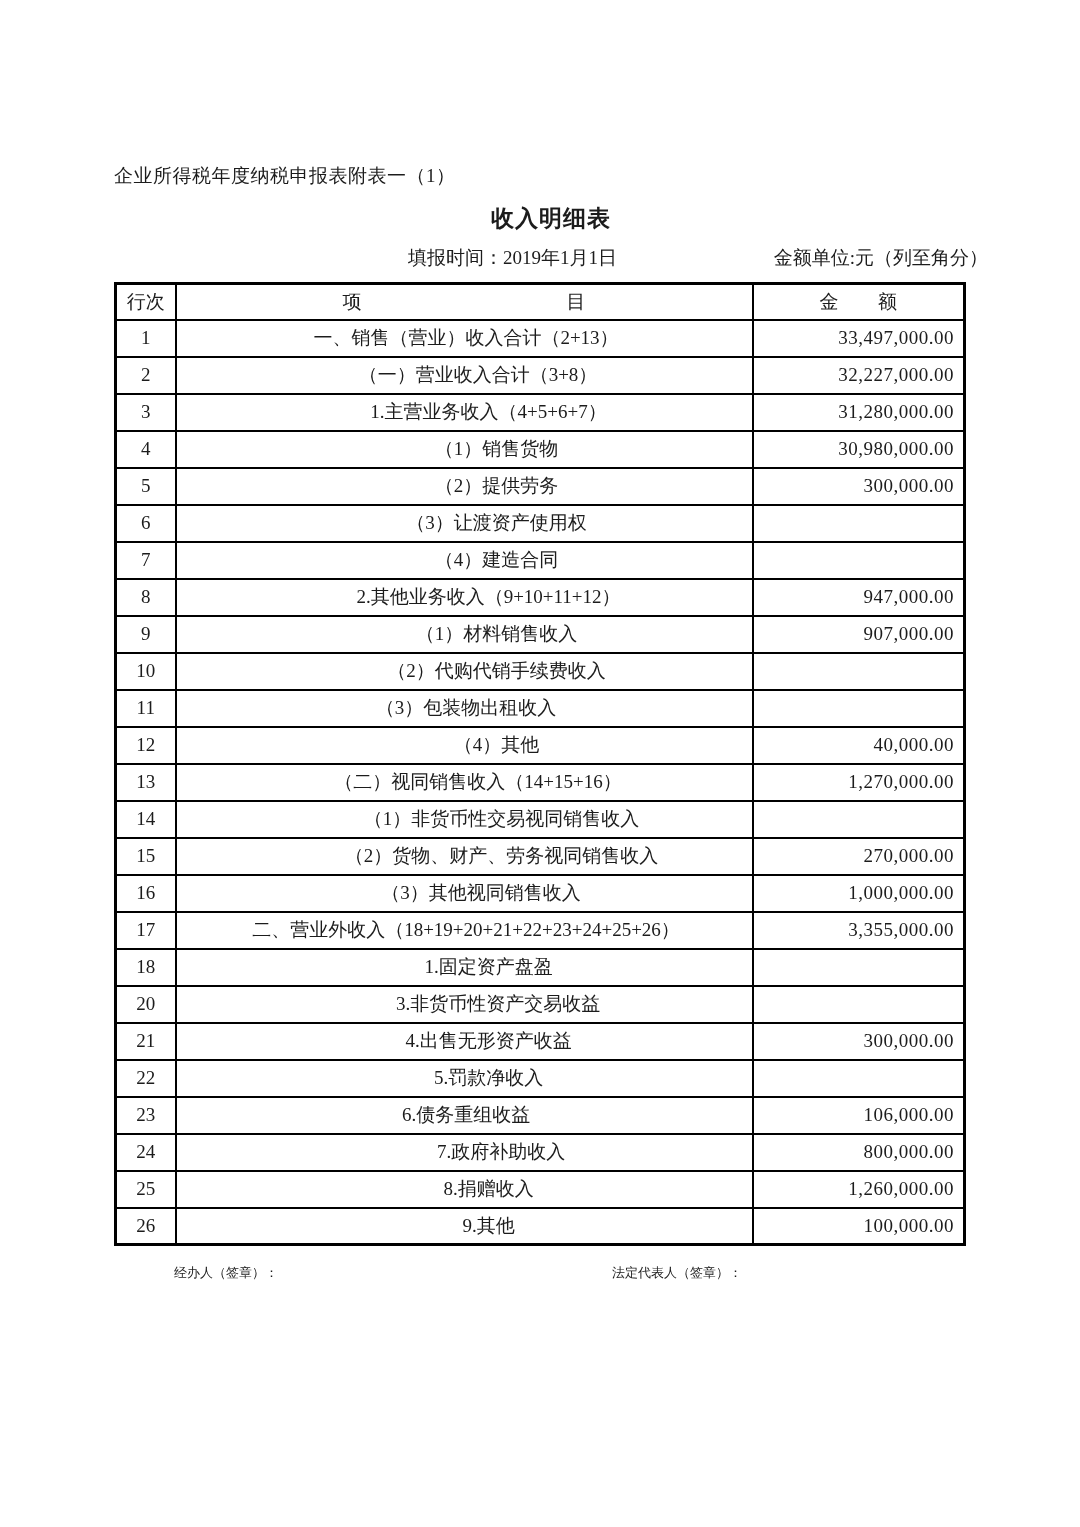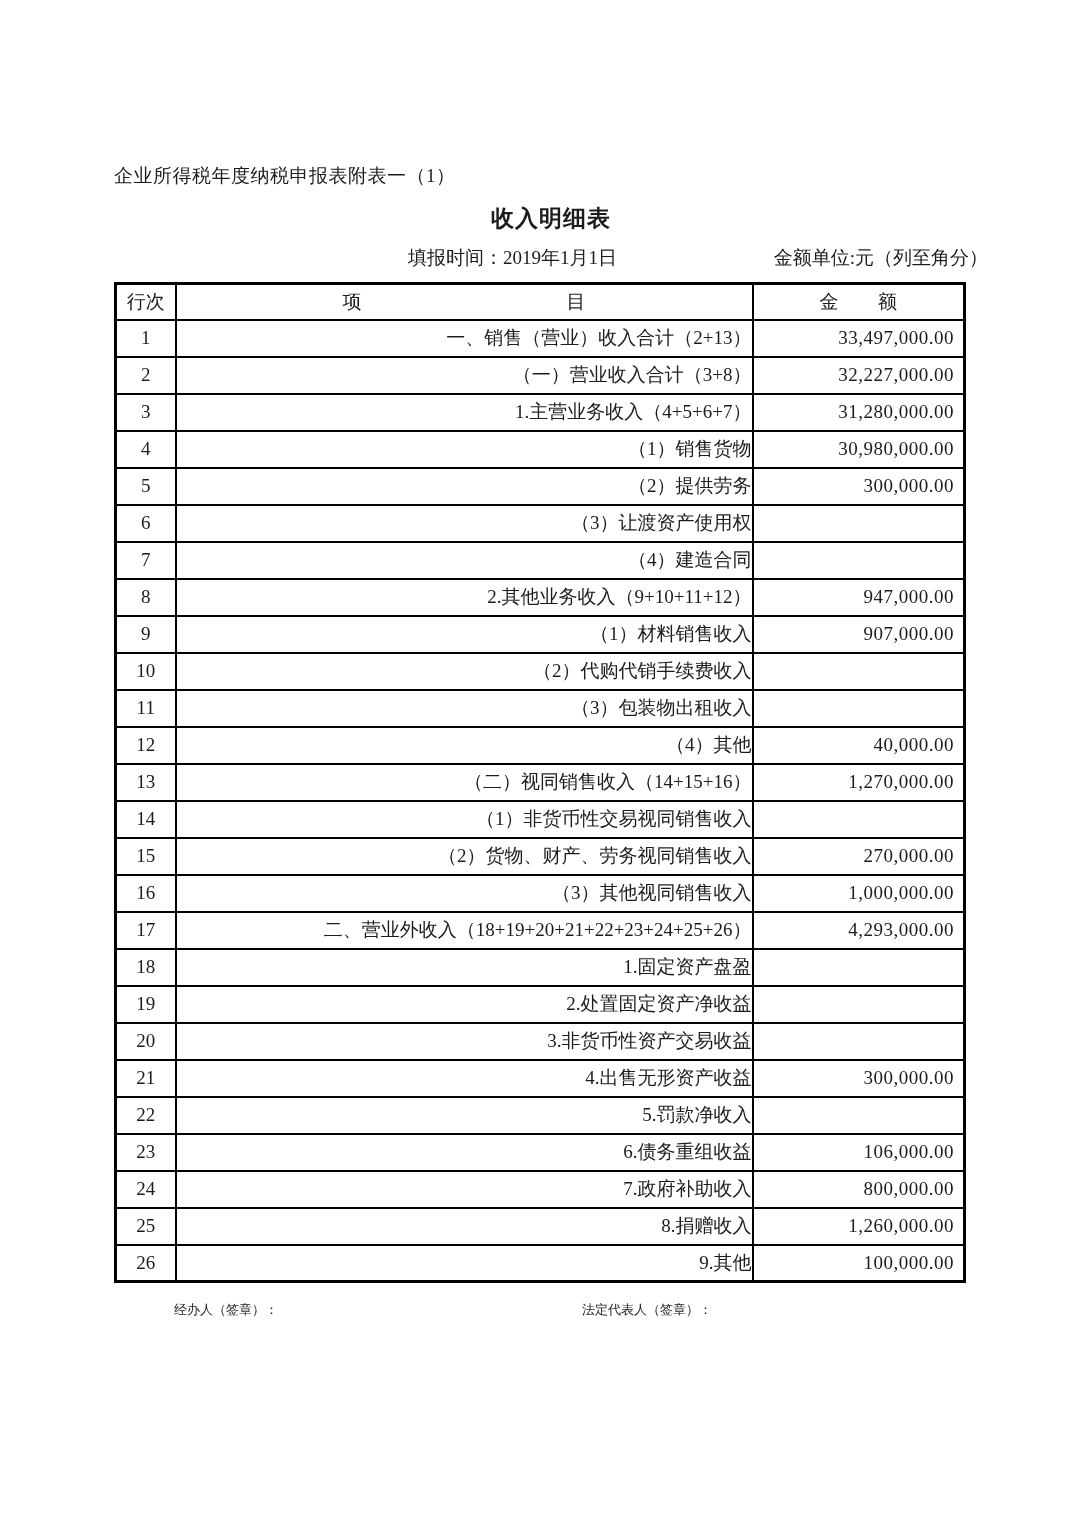--- a/index.html
+++ b/index.html
@@ -55,42 +55,42 @@
     line-height: 1.15;
     overflow: hidden;
     white-space: nowrap;
   }
   table.income th { height: 36px; }
   table.income td { height: 37px; }
   .col-no     { width: 60px;  }
   .col-item   { width: 577px; }
   .col-amount { width: 212px; }
   td.cell-no { text-align: center; }
-  td.cell-item { text-align: right; padding-left: 4px; }
+  td.cell-item { text-align: center; padding-left: 4px; }
   td.cell-amount {
     text-align: right;
     padding-right: 9px;
     letter-spacing: 0.5px;
   }
   .spread {
     display: block;
     text-align: justify;
     text-align-last: justify;
   }
   .spread-item   { padding: 0 166px; }
   .spread-amount { padding: 0 66px;  }
   .sig-footer {
     position: relative;
     margin-top: 12px;
     height: 30px;
     font-size: 13px;
     line-height: 30px;
   }
   .sig-handler { position: absolute; left: 60px; }
-  .sig-legal   { position: absolute; left: 468px; }
+  .sig-legal   { position: absolute; left: 498px; }
 </style>
 </head>
 <body>
 
 <div class="content">
 
   <div class="form-note">企业所得税年度纳税申报表附表一（1）</div>
 
   <div class="doc-title">收入明细表</div>
 
@@ -193,30 +193,25 @@
     <td class="cell-amount">270,000.00</td>
   </tr>
         <tr>
     <td class="cell-no">16</td>
     <td class="cell-item" style="padding-left: 34px;">（3）其他视同销售收入</td>
     <td class="cell-amount">1,000,000.00</td>
   </tr>
         <tr>
     <td class="cell-no">17</td>
     <td class="cell-item" style="padding-left: 4px;">二、营业外收入（18+19+20+21+22+23+24+25+26）</td>
-    <td class="cell-amount">4,293,000.00</td>
+    <td class="cell-amount">3,355,000.00</td>
   </tr>
         <tr>
     <td class="cell-no">18</td>
     <td class="cell-item" style="padding-left: 49px;">1.固定资产盘盈</td>
-    <td class="cell-amount"></td>
-  </tr>
-        <tr>
-    <td class="cell-no">19</td>
-    <td class="cell-item" style="padding-left: 49px;">2.处置固定资产净收益</td>
     <td class="cell-amount"></td>
   </tr>
         <tr>
     <td class="cell-no">20</td>
     <td class="cell-item" style="padding-left: 68px;">3.非货币性资产交易收益</td>
     <td class="cell-amount"></td>
   </tr>
         <tr>
     <td class="cell-no">21</td>
     <td class="cell-item" style="padding-left: 49px;">4.出售无形资产收益</td>

